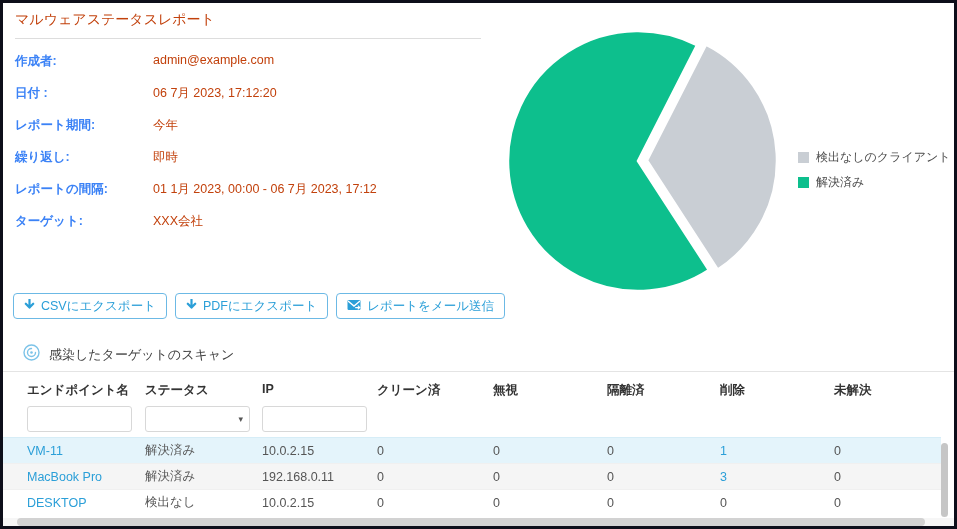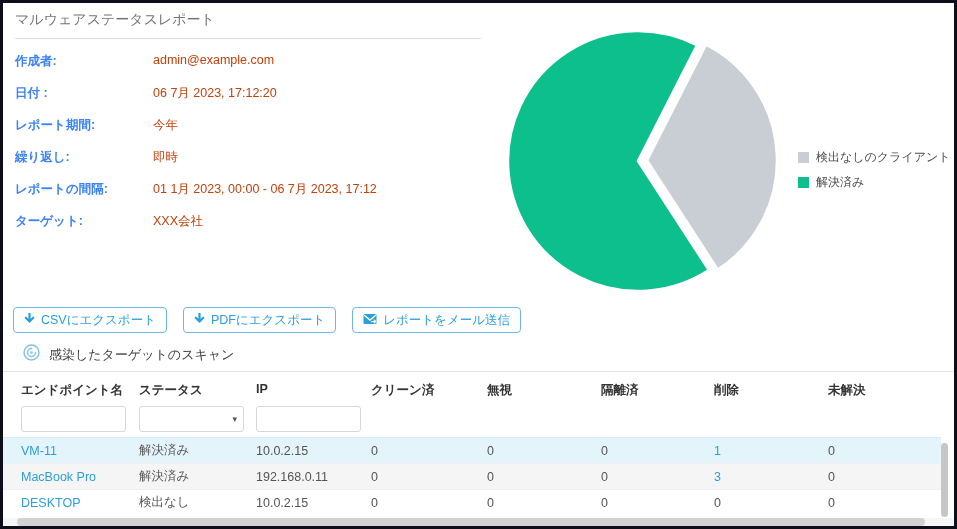--- a/index.html
+++ b/index.html
@@ -9,55 +9,55 @@
     background: #ffffff;
     border: 3px solid #0d0e1a;
     overflow: hidden;
     font-family: "Liberation Sans", "DejaVu Sans", sans-serif;
     color: #333;
   }
 
   
   .report-head { position: absolute; left: 12px; top: 8px; width: 466px; }
   .report-title {
-    font-size: 14px; color: #737373; padding-bottom: 9px;
+    font-size: 14px; color: #c2410c; padding-bottom: 9px;
     border-bottom: 1px solid #ddd;
   }
   .meta { position: absolute; left: 12px; top: 50px; width: 470px; }
   .meta-row { display: flex; margin-bottom: 15px; font-size: 12.5px; }
   .meta-label { width: 138px; font-weight: bold; color: #3b82f6; flex: none; }
   .meta-value { color: #c2410c; }
 
   
   .pie-wrap { position: absolute; left: 487px; top: 15px; width: 310px; height: 292px; }
   .legend { position: absolute; left: 795px; top: 134px; margin-top: 12px; }
   .legend-item { display: flex; align-items: center; margin-bottom: 8px; }
   .legend-box { width: 11px; height: 11px; margin-right: 7px; flex: none; }
   .legend-label { font-size: 12px; color: #4d4d4d; white-space: nowrap; }
 
   
-  .actions { position: absolute; left: 10px; top: 304px; display: flex; gap: 16px; }
+  .actions { position: absolute; left: 10px; top: 290px; display: flex; gap: 8px; }
   .btn {
     display: inline-flex; align-items: center; gap: 6px;
     background: #fff; border: 1px solid #6cb9e5; border-radius: 4px;
     color: #2b9fd8; font-size: 12.5px; font-family: inherit;
     padding: 5px 10px; height: 26px; cursor: pointer; white-space: nowrap;
   }
   .btn svg { flex: none; }
 
   
   .scan-row { position: absolute; left: 20px; top: 341px; display: flex; align-items: center; gap: 9px; }
   .scan-link { color: #404040; font-size: 13px; text-decoration: none; }
 
   
   .table-area { position: absolute; left: 0; top: 368px; width: 951px; border-top: 1px solid #e4e4e4; }
   .thead, .tfilters, .trow {
     display: grid;
     grid-template-columns: 118px 117px 115px 116px 114px 113px 114px 1fr;
-    padding-left: 18px; padding-right: 12px;
+    padding-left: 24px; padding-right: 12px;
     width: 938px;
   }
   .thead { padding-top: 10px; }
   .th { font-size: 12.5px; font-weight: bold; color: #333; white-space: nowrap; }
   .tfilters { margin-top: 6px; margin-bottom: 5px; align-items: center; }
   .filter-input, .filter-select {
     width: 105px; height: 26px; border: 1px solid #d8d8d8; border-radius: 3px;
     background: #fff; font-size: 12px; padding: 0 6px; color: #333; font-family: inherit;
   }
   .filter-select { position: relative; display: inline-flex; align-items: center; justify-content: flex-end; cursor: pointer; }

